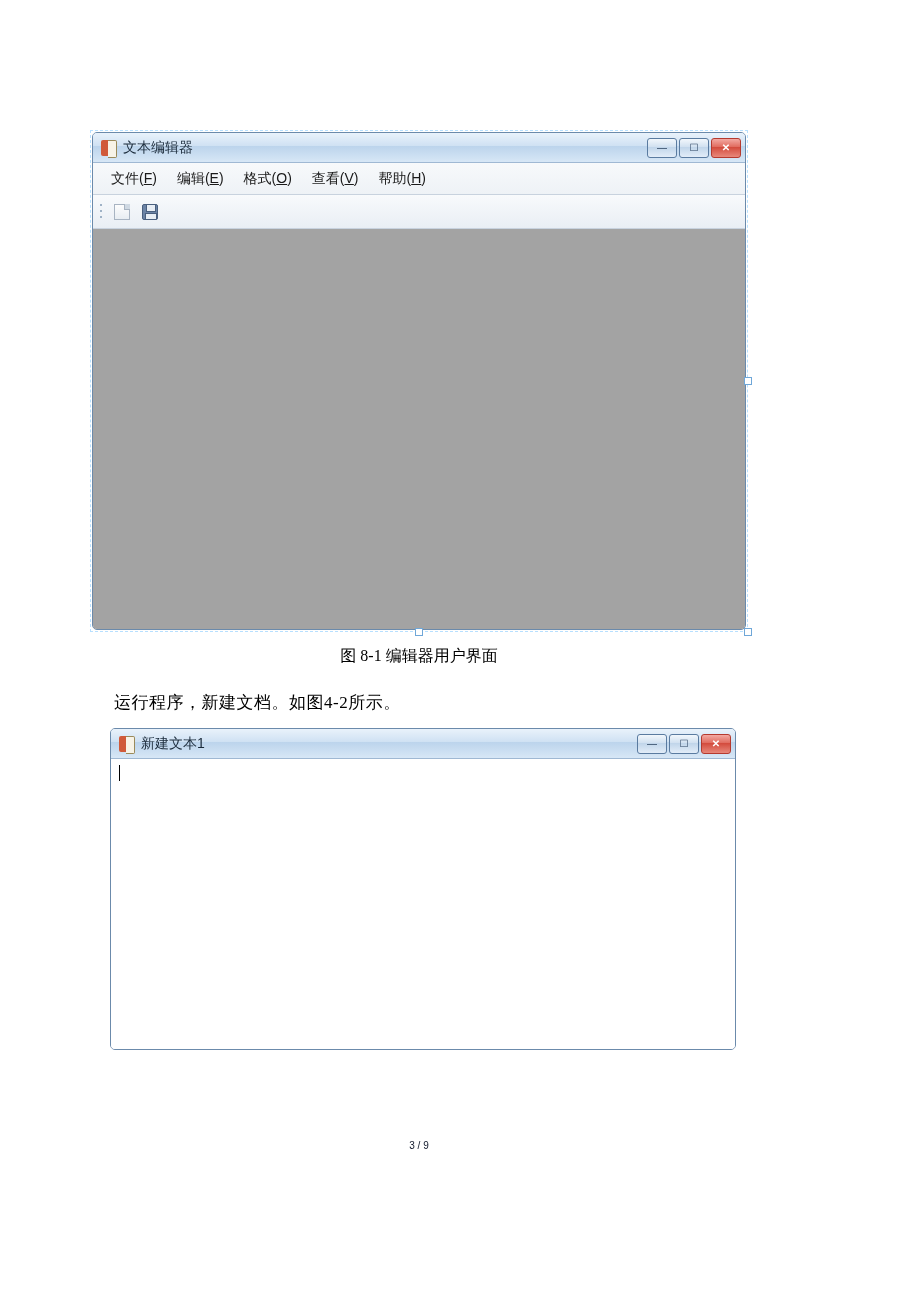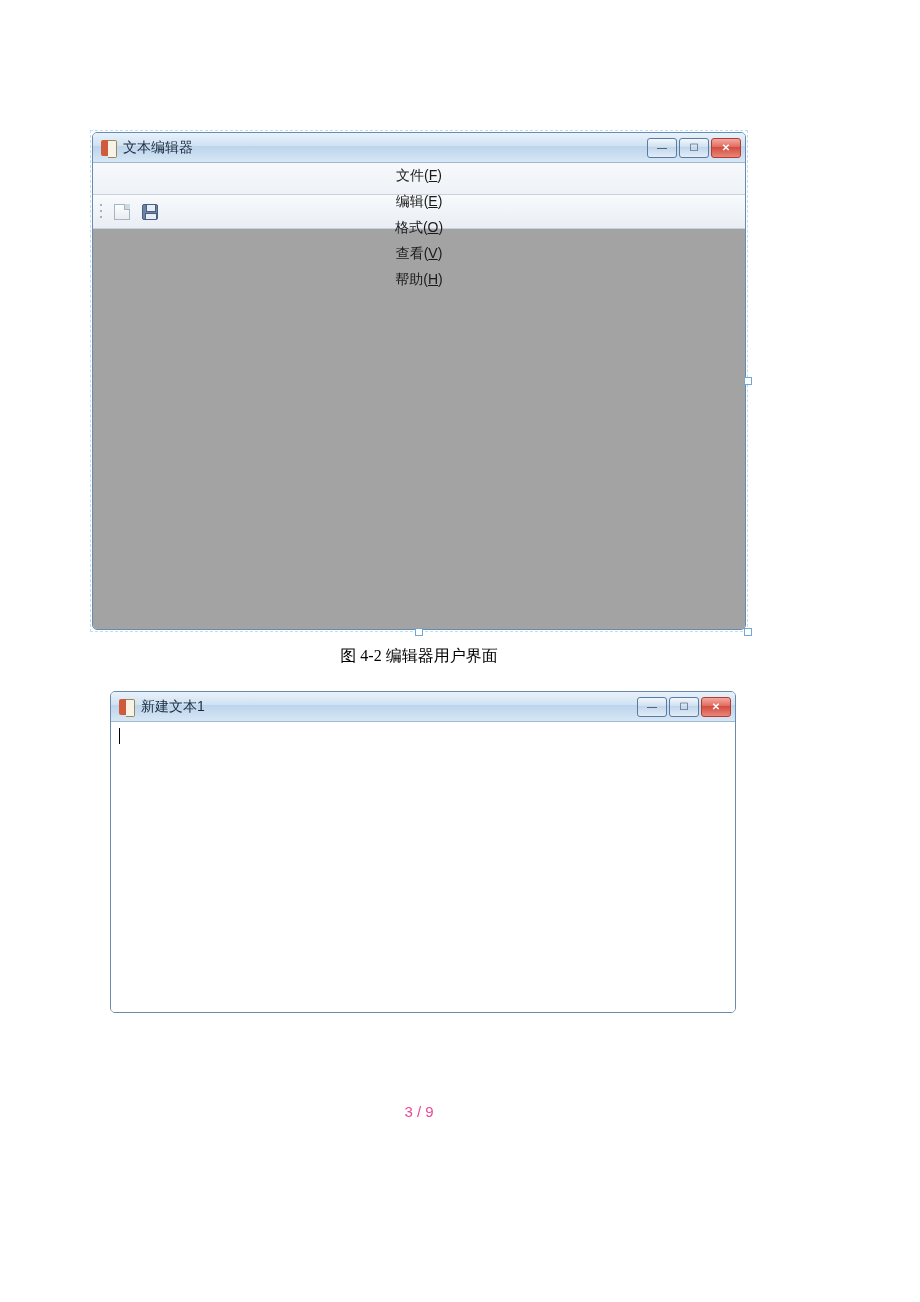--- a/index.html
+++ b/index.html
@@ -73,21 +73,20 @@
   
   .menubar {
     height: 32px;
     background: linear-gradient(#f7f9fb, #eef2f6);
     border-bottom: 1px solid #c8d2de;
     display: flex;
     align-items: center;
     padding: 0 8px;
     font-size: 14px;
     color: #1a1a1a;
-    flex-direction: column;
   }
   .menu-item {
     padding: 4px 10px;
   }
   .menu-item u { text-decoration: underline; }
   
   .toolbar {
     height: 34px;
     background: linear-gradient(#f8fafc, #e9eef4);
     border-bottom: 1px solid #c8d2de;
@@ -186,24 +185,24 @@
     font-family: "SimSun", serif;
     margin: 0 0 14px 24px;
     letter-spacing: 0.5px;
   }
   .window2-wrap {
     margin: 12px 12px 0 20px;
   }
   
   .page-footer {
     text-align: center;
-    font-size: 15px;
+    font-size: 10px;
     font-family: Arial, sans-serif;
     margin-top: 90px;
-    color: #ec4899;
+    color: #0f172a;
   }
 </style>
 </head>
 <body>
 
 <div class="page">
 
   <div class="wrapper1">
     <div class="window" style="width:100%;">
       <div class="titlebar">
@@ -252,22 +251,23 @@
       </div>
 
       <div class="client-gray"></div>
     </div>
 
     <div class="handle" style="right:-5px; top:50%; transform:translateY(-50%);"></div>
     <div class="handle" style="bottom:-5px; left:50%; transform:translateX(-50%);"></div>
     <div class="handle" style="right:-5px; bottom:-5px;"></div>
   </div>
 
-  <div class="caption">图 4-2  编辑器用户界面</div>
-
+  <div class="caption">图 8-1  编辑器用户界面</div>
+
+  <div class="bodytext">运行程序，新建文档。如图4-2所示。</div>
 
   <div class="window2-wrap">
     <div class="window">
       <div class="titlebar">
         <span class="app-icon"></span>
         <span class="title-text">新建文本1</span>
         <span class="title-spacer"></span>
         <div class="win-buttons">
           <div class="win-btn">
               <span class="glyph">—</span>

